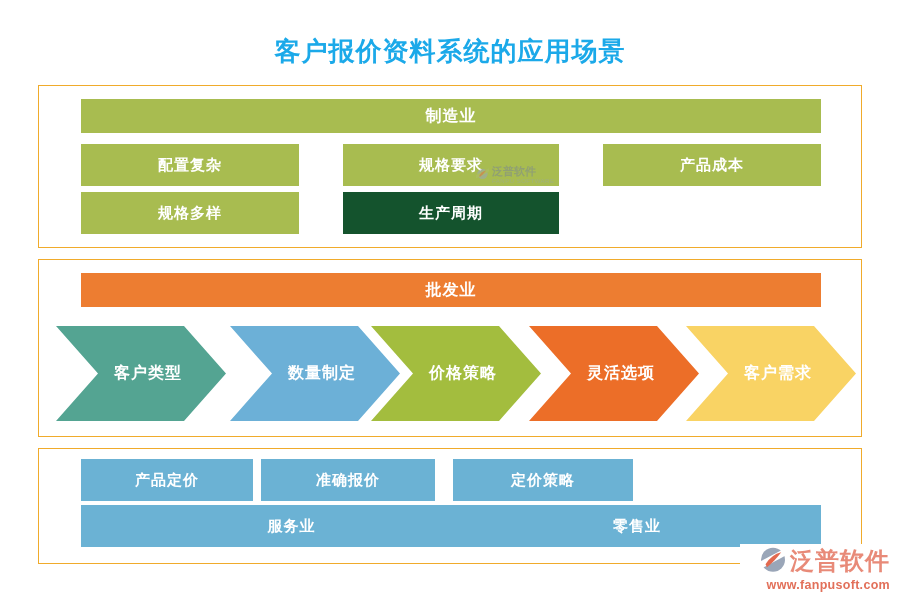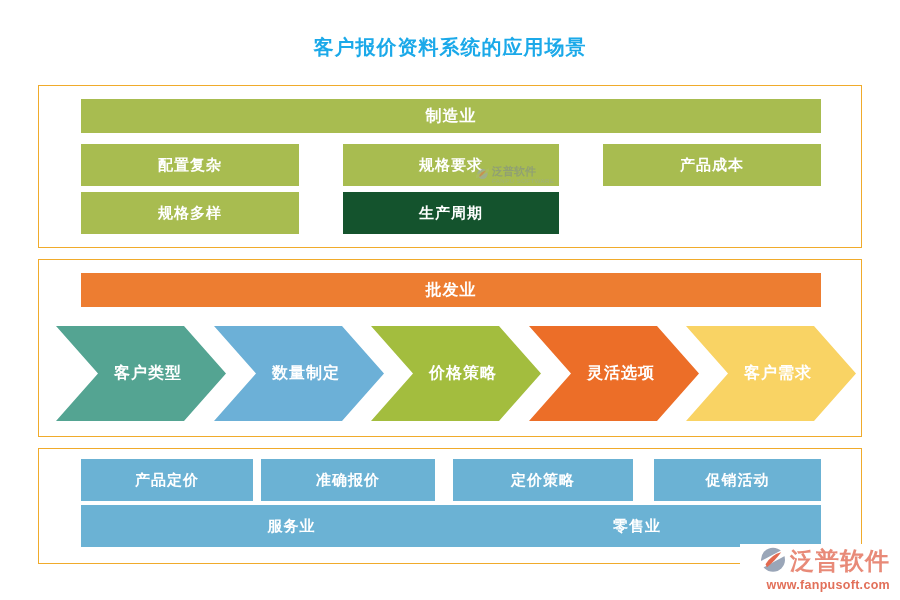--- a/index.html
+++ b/index.html
@@ -1,20 +1,20 @@
 <!DOCTYPE html>
 <html><head>
 <meta charset="utf-8">
 <style>
   html,body{margin:0;padding:0;background:#fff;}
   body{font-family:"Liberation Sans","DejaVu Sans",sans-serif;}
   #canvas{position:relative;width:900px;height:600px;background:#fff;overflow:hidden;}
 
   .page-title{position:absolute;top:34px;left:0;width:100%;text-align:center;
-    font-size:20px;font-weight:bold;letter-spacing:1px;}
+    font-size:26px;font-weight:bold;letter-spacing:1px;}
 
   .section{position:absolute;left:38px;width:824px;border:1px solid #f0ab2b;background:#fff;box-sizing:border-box;}
   .sec1{top:85px;height:163px;}
   .sec2{top:259px;height:178px;}
   .sec3{top:448px;height:116px;}
 
   .band{position:absolute;left:42px;width:740px;height:34px;display:flex;align-items:center;justify-content:center;
     color:#fff;font-size:16px;font-weight:bold;letter-spacing:1px;}
   .band{top:13px;}
 
@@ -23,21 +23,21 @@
 
   
   .s1r1{top:58px;} .s1r2{top:106px;}
   .s1c1{left:42px;width:218px;} .s1c2{left:304px;width:216px;} .s1c3{left:564px;width:218px;}
 
   
   .chev{position:absolute;top:66px;width:170px;height:95px;
     clip-path:polygon(0 0,128px 0,170px 50%,128px 100%,0 100%,42px 50%);
     display:flex;align-items:center;justify-content:center;
     color:#fff;font-size:16px;font-weight:bold;letter-spacing:1px;padding-left:14px;box-sizing:border-box;}
-  .a1{left:17px;} .a2{left:175px;} .a3{left:332px;} .a4{left:490px;} .a5{left:647px;}
+  .a1{left:17px;} .a2{left:191px;} .a3{left:332px;} .a4{left:490px;} .a5{left:647px;}
 
   
   .s3r1{top:10px;} .s3r2{top:56px;}
   .s3b1{left:42px;width:172px;} .s3b2{left:222px;width:174px;}
   .s3b3{left:414px;width:180px;} .s3b4{left:615px;width:167px;}
   .s3w1{left:42px;width:421px;} .s3w2{left:414px;width:368px;}
 
   
   .watermark{position:absolute;left:437px;top:80px;display:flex;align-items:flex-start;gap:3px;opacity:.55;}
   .watermark .wm-text{font-size:11px;font-weight:bold;color:#7d8a8f;line-height:11px;}
@@ -98,21 +98,20 @@
     </div>
     <div class="chev a5" style="background-color: rgb(249, 211, 100);">
       <span>客户需求</span>
     </div>
   </div>
 
   <div class="section sec3" style="border-color: rgb(240, 171, 43);">
     <div class="box s3r1 s3b1" style="background-color: rgb(107, 178, 212);">产品定价</div>
     <div class="box s3r1 s3b2" style="background-color: rgb(107, 178, 212);">准确报价</div>
     <div class="box s3r1 s3b3" style="background-color: rgb(107, 178, 212);">定价策略</div>
-    <div class="box s3r1 s3b4" style="background-color: rgb(107, 178, 212);">促销活动</div>
     <div class="box s3r2 s3w1" style="background-color: rgb(107, 178, 212);">服务业</div>
     <div class="box s3r2 s3w2" style="background-color: rgb(107, 178, 212);">零售业</div>
   </div>
 
   <div class="logo">
     <div class="logo-row">
       <span>
         <svg width="30" height="30" viewBox="0 0 40 40">
           <circle cx="20" cy="21" r="16" fill="#9aa6b8"></circle>
           <rect x="-8" y="15" width="56" height="9" fill="#ffffff" transform="rotate(-28 20 21)"></rect>

